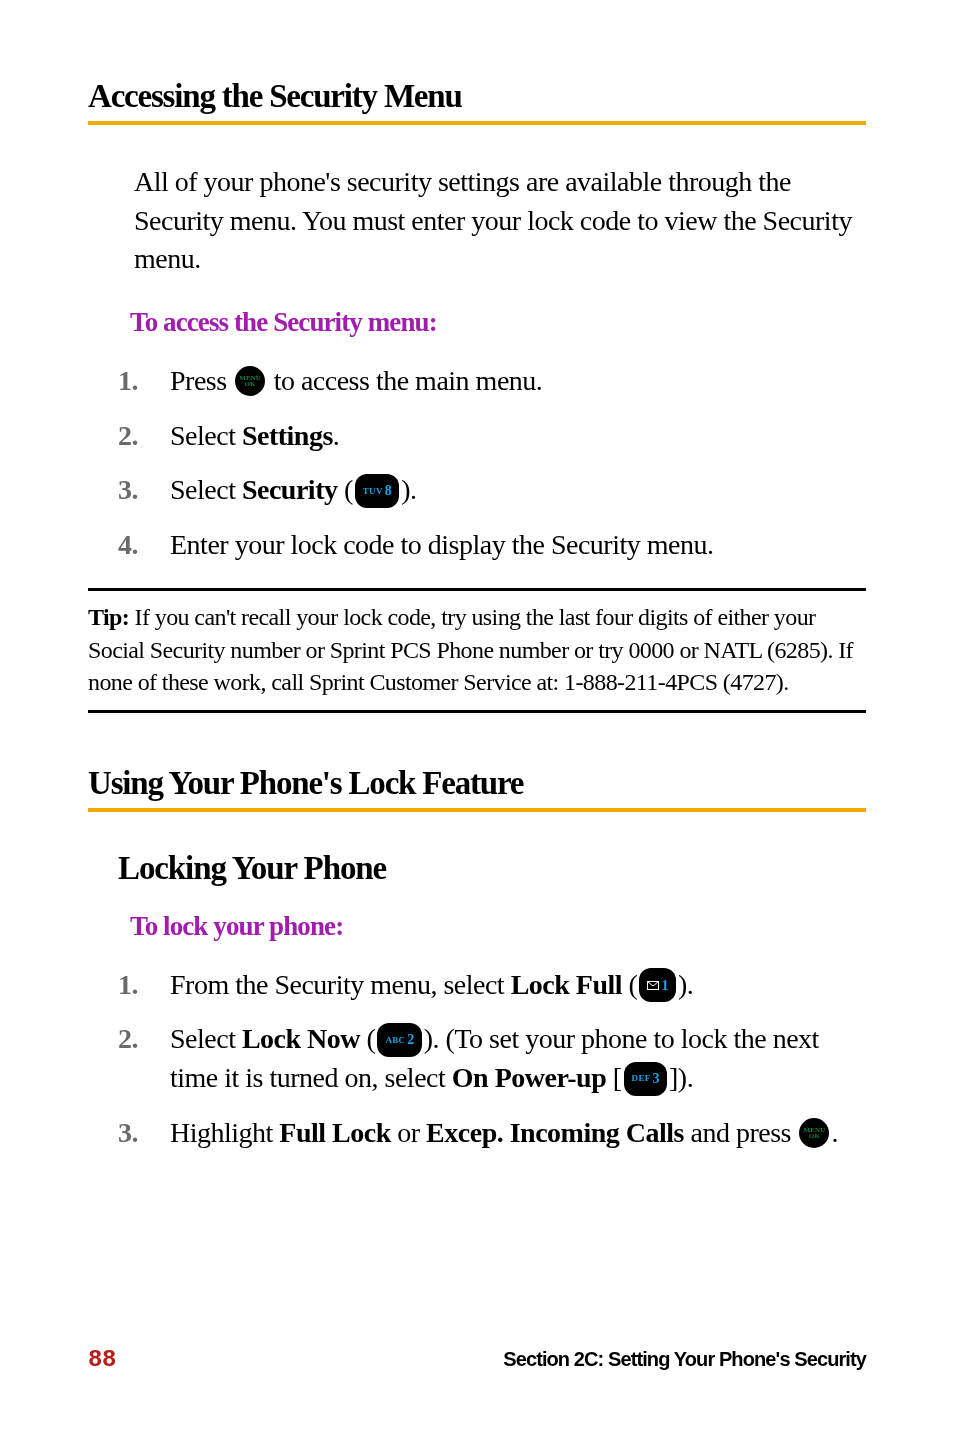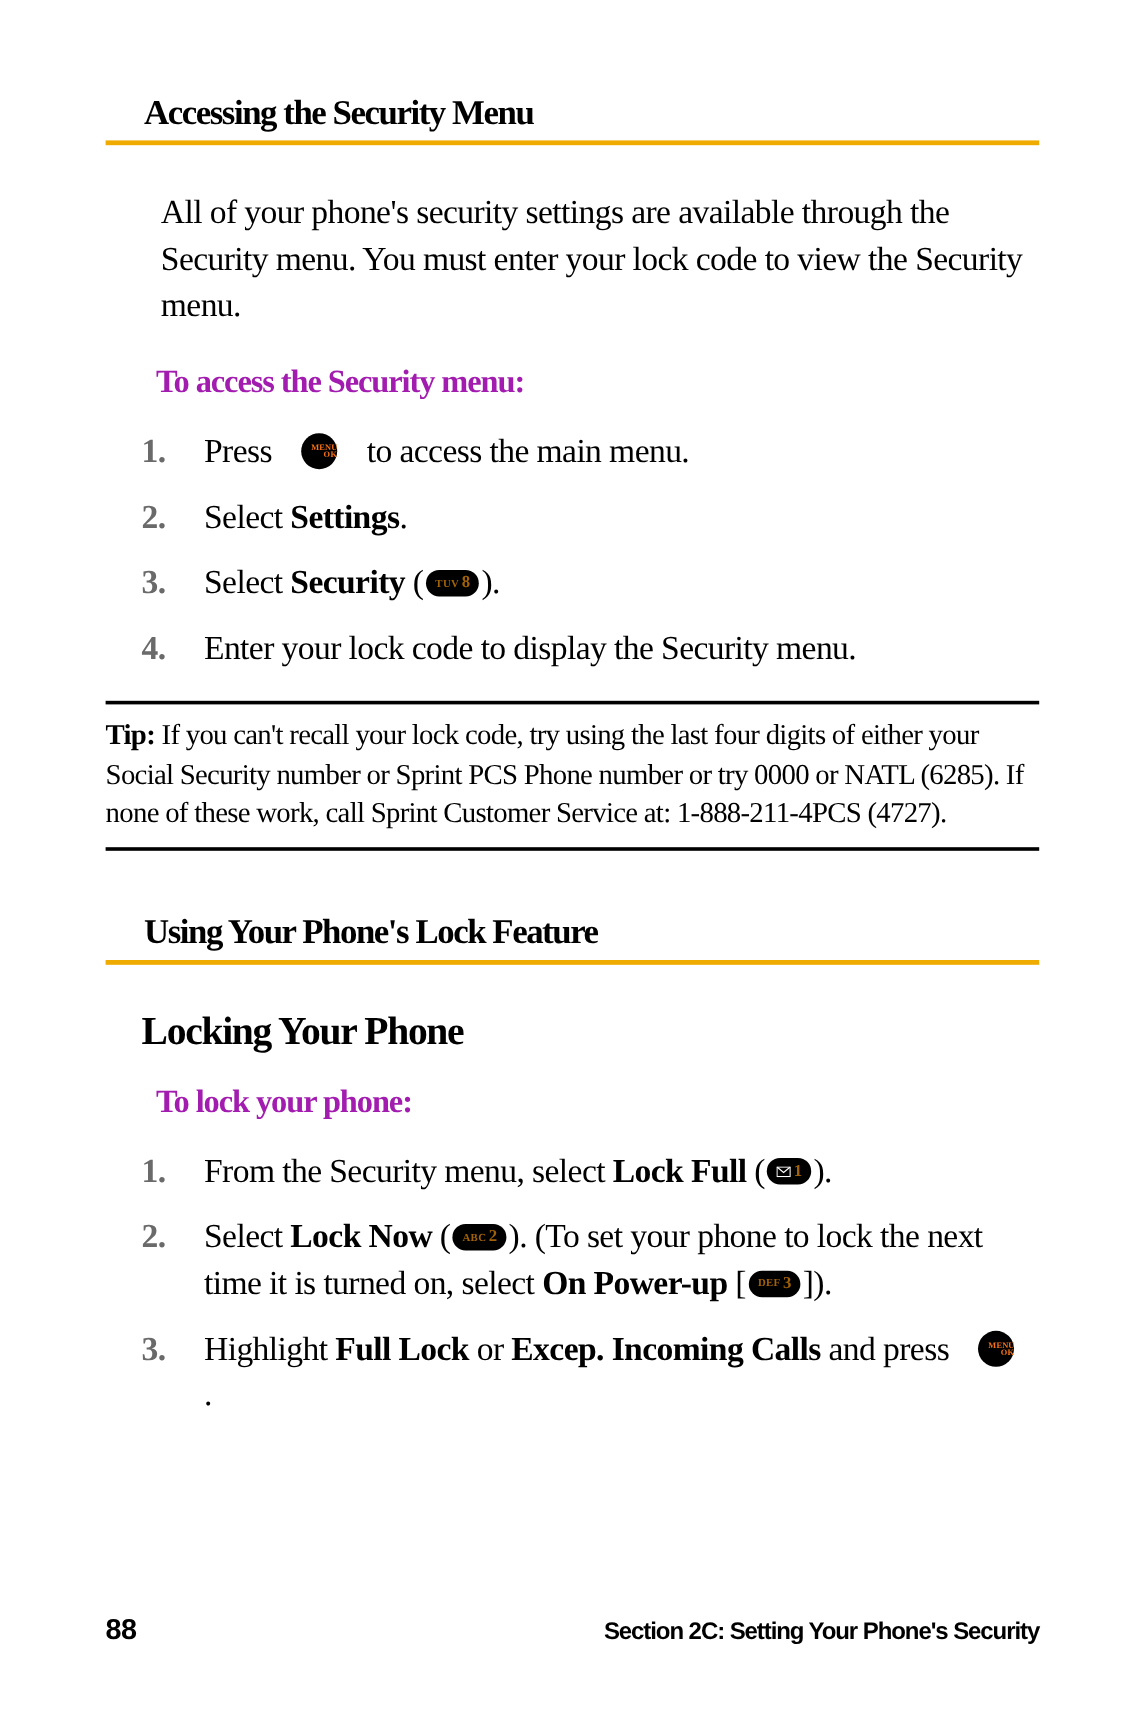--- a/index.html
+++ b/index.html
@@ -9,25 +9,24 @@
       background: #fff;
       font-family: Georgia, 'Times New Roman', serif;
       color: #000;
       position: relative;
       letter-spacing: -0.5px;
     }
     .page {
       padding: 78px 88px 0 88px;
     }
     h1 {
-      font-size: 29px;
+      font-size: 33px;
       font-weight: 700;
       letter-spacing: -1.2px;
       margin-bottom: 6px;
-      margin-left: 32px;
     }
     .title-underline {
       height: 4px;
       background: #f0ab00;
       margin-bottom: 38px;
     }
     .body-text {
       font-size: 28px;
       line-height: 1.38;
       margin-left: 46px;
@@ -57,45 +56,45 @@
       font-weight: 700;
       color: #6a6a6a;
       min-width: 52px;
       flex-shrink: 0;
     }
     .step-text { flex: 1; }
     .step-text b, .tip b { font-weight: 700; }
 
     .key-menu {
       display: inline-flex;
-      align-items: flex-end;
+      align-items: center;
       justify-content: center;
       flex-direction: column;
       background: #000;
-      color: #f97316;
+      color: #15803d;
       border-radius: 50%;
       width: 30px;
       height: 30px;
       vertical-align: middle;
       line-height: 1;
       position: relative;
       top: -2px;
-      margin: 0 18px;
+      margin: 0 2px;
     }
     .key-menu .m-top { font-size: 7px; font-weight: 700; letter-spacing: 0.1px; }
     .key-menu .m-bot { font-size: 7px; font-weight: 700; letter-spacing: 0.3px; margin-top: -1px; }
 
     .key-pill {
       display: inline-flex;
       align-items: center;
       justify-content: space-between;
       background: #000;
-      color: #a16207;
+      color: #0ea5e9;
       border-radius: 12px;
-      height: 22px;
+      height: 34px;
       padding: 0 8px;
       vertical-align: middle;
       position: relative;
       top: -2px;
       margin: 0 2px;
       gap: 2px;
     }
     .key-pill .k-letters { font-size: 9px; font-weight: 700; letter-spacing: 0.3px; }
     .key-pill .k-num { font-size: 14px; font-weight: 700; }
     .key-pill svg { display: inline-block; }
@@ -123,21 +122,21 @@
       position: absolute;
       bottom: 58px;
       left: 88px;
       right: 88px;
       display: flex;
       justify-content: space-between;
       align-items: baseline;
       font-family: Arial, Helvetica, sans-serif;
       font-weight: 700;
     }
-    .footer .pagenum { font-size: 24px; color: #000000; letter-spacing: -0.5px; }
+    .footer .pagenum { font-size: 24px; color: #b91c1c; letter-spacing: -0.5px; font-family: Liberation Mono, monospace; }
     .footer .sect { font-size: 20px; letter-spacing: -0.9px; }
   </style>
 </head>
 <body>
 
 <div class="page">
 
   <h1>Accessing the Security Menu</h1>
   <div class="title-underline"></div>
 

